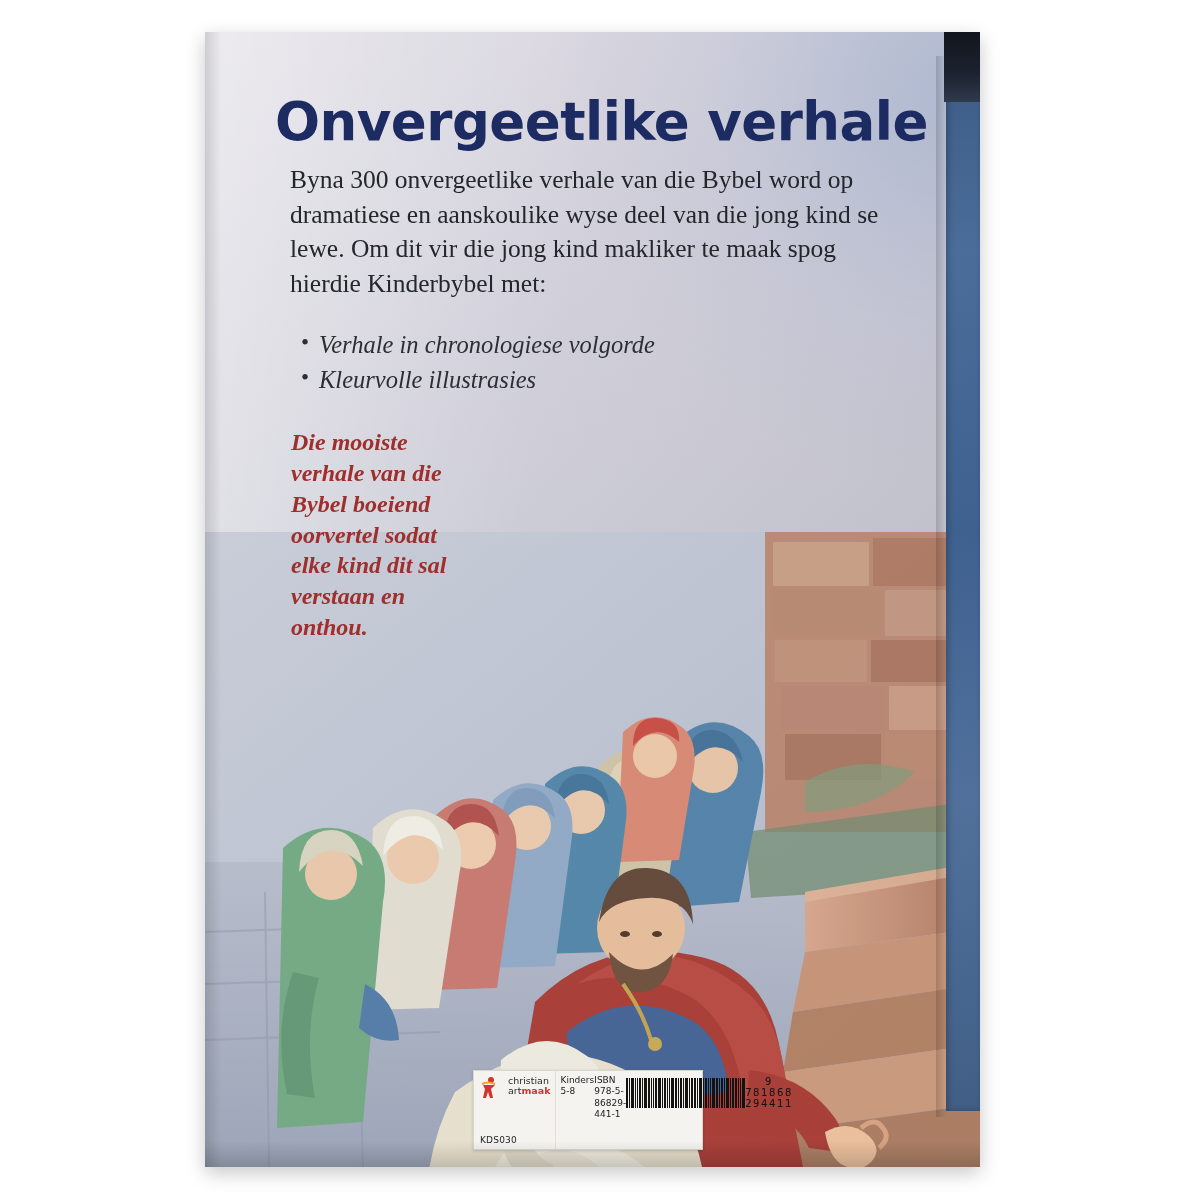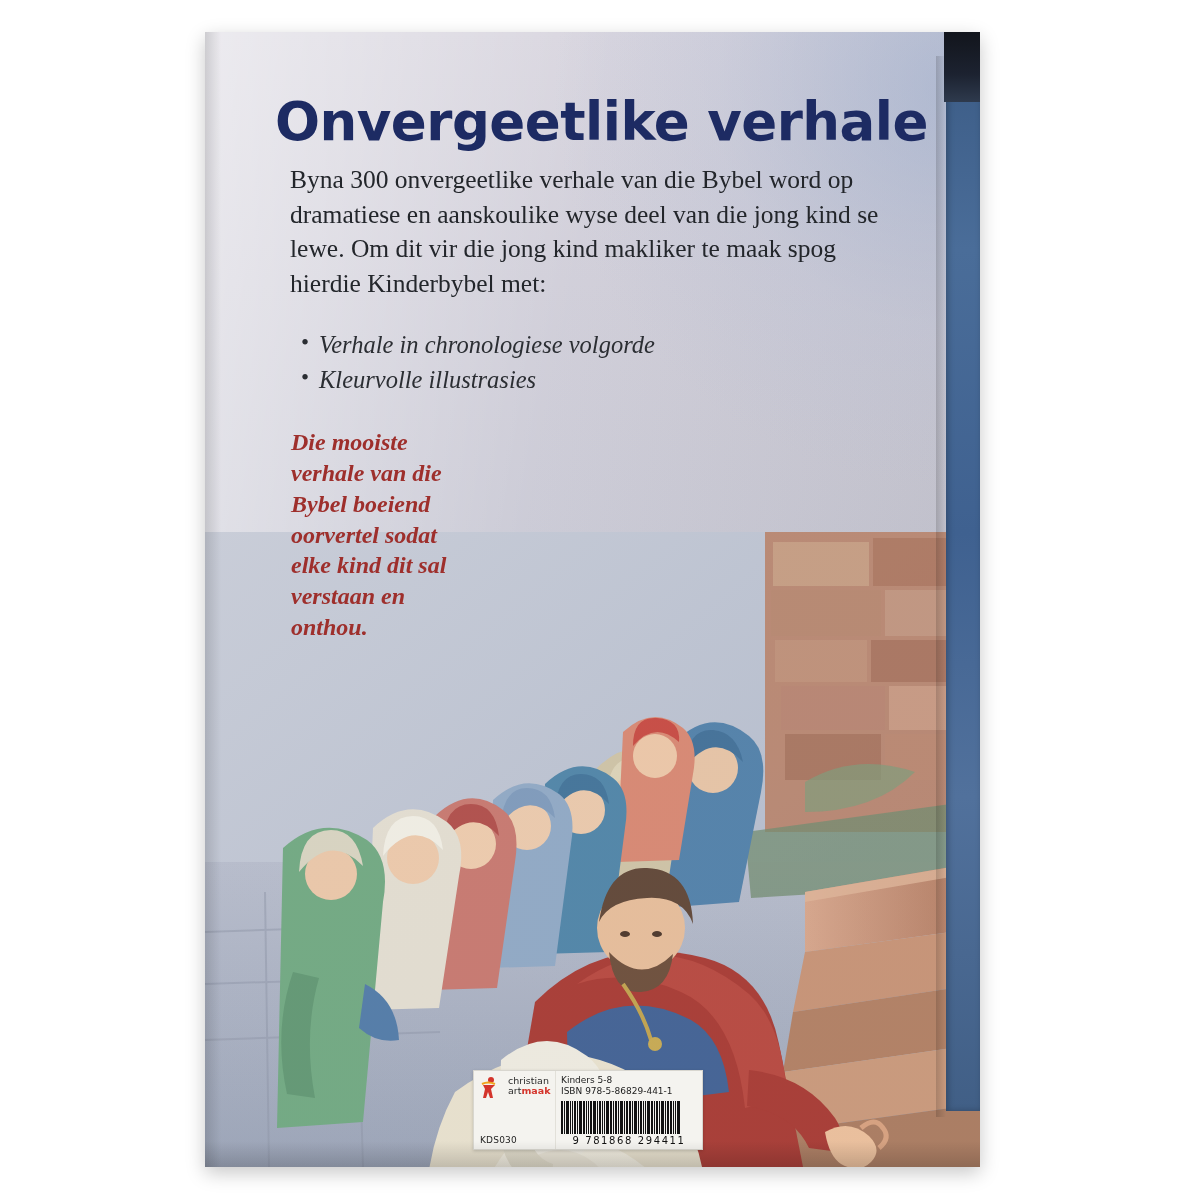--- a/index.html
+++ b/index.html
@@ -209,21 +209,21 @@
     font-family: "DejaVu Sans", sans-serif;
     font-size: 9px;
     color: #1e1e1e;
     letter-spacing: 0.2px;
   }
   .bc-right {
     flex: 1;
     padding: 4px 5px 3px 5px;
     box-sizing: border-box;
     display: flex;
-    flex-direction: column;
+    flex-direction: row;
   }
   .bc-line {
     font-family: "DejaVu Sans", sans-serif;
     font-size: 9px;
     color: #1b1b1b;
     line-height: 1.25;
   }
   .bc-bars {
     margin-top: 3px;
     flex: 1;

